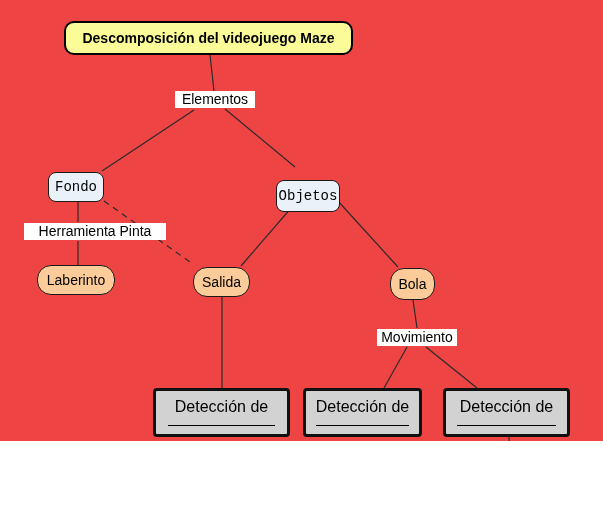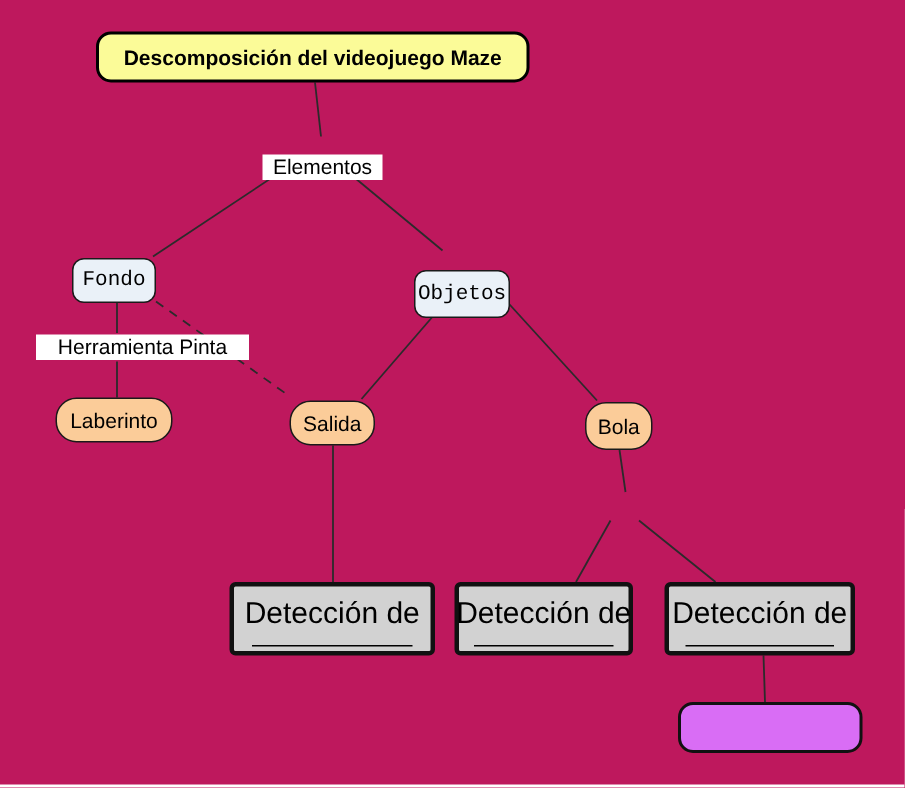--- a/index.html
+++ b/index.html
@@ -3,22 +3,22 @@
 <meta charset="utf-8">
 <style>
   html, body { margin: 0; padding: 0; }
   body {
     font-family: "Liberation Sans", "DejaVu Sans", sans-serif;
     background: #ffffff;
   }
   #canvas {
     position: relative;
     width: 603px;
-    height: 523px;
-    background: #be185d;
+    height: 441px;
+    background: #ef4444;
     overflow: hidden;
   }
   #edges {
     position: absolute;
     left: 0; top: 0;
     width: 603px; height: 525px;
   }
   .node {
     position: absolute;
     box-sizing: border-box;
@@ -53,21 +53,21 @@
   #node-laberinto { left: 37px;  top: 265px; width: 78px; height: 30px; }
   #node-salida    { left: 193px; top: 267px; width: 57px; height: 30px; }
   #node-bola      { left: 390px; top: 268px; width: 45px; height: 32px; }
   .detect-node {
     background: #D2D2D2;
     border: 3px solid #111111;
     border-radius: 4px;
     flex-direction: column;
     justify-content: flex-start;
     padding-top: 7px;
-    font-size: 20px;
+    font-size: 16px;
   }
   #node-det1 { left: 153px; top: 388px; width: 137px; height: 49px; }
   #node-det2 { left: 303px; top: 388px; width: 119px; height: 49px; }
   #node-det3 { left: 443px; top: 388px; width: 127px; height: 49px; }
   .blank-line {
     width: 82%;
     height: 0;
     border-bottom: 1.4px solid #000000;
     margin-top: 9px;
   }
@@ -79,21 +79,21 @@
   }
   .edge-label {
     position: absolute;
     color: #000000;
     font-size: 14px;
     text-align: center;
     white-space: nowrap;
     background: #ffffff;
     line-height: 17px;
   }
-  #label-elementos   { left: 175px; top: 103px;  width: 80px;  }
+  #label-elementos   { left: 175px; top: 91px;  width: 80px;  }
   #label-herramienta { left: 24px;  top: 223px; width: 142px; }
   #label-movimiento  { left: 377px; top: 329px; width: 80px;  }
 </style>
 </head>
 <body>
 
 <div id="canvas">
 
   <svg id="edges" viewBox="0 0 603 525" xmlns="http://www.w3.org/2000/svg">
     <g stroke="#2b2b2b" stroke-width="1.2" fill="none">
@@ -122,20 +122,21 @@
   <div class="node cat-node" id="node-objetos">Objetos</div>
 
   <div class="edge-label" id="label-herramienta">Herramienta Pinta</div>
 
   <div class="node item-node" id="node-laberinto">Laberinto</div>
 
   <div class="node item-node" id="node-bola">Bola</div>
 
   <div class="node item-node" id="node-salida">Salida</div>
 
+  <div class="edge-label" id="label-movimiento">Movimiento</div>
 
   <div class="node detect-node" id="node-det1">
     <span>Detección de</span>
     <span class="blank-line"></span>
   </div>
 
   <div class="node detect-node" id="node-det2">
     <span>Detección de</span>
     <span class="blank-line"></span>
   </div>

